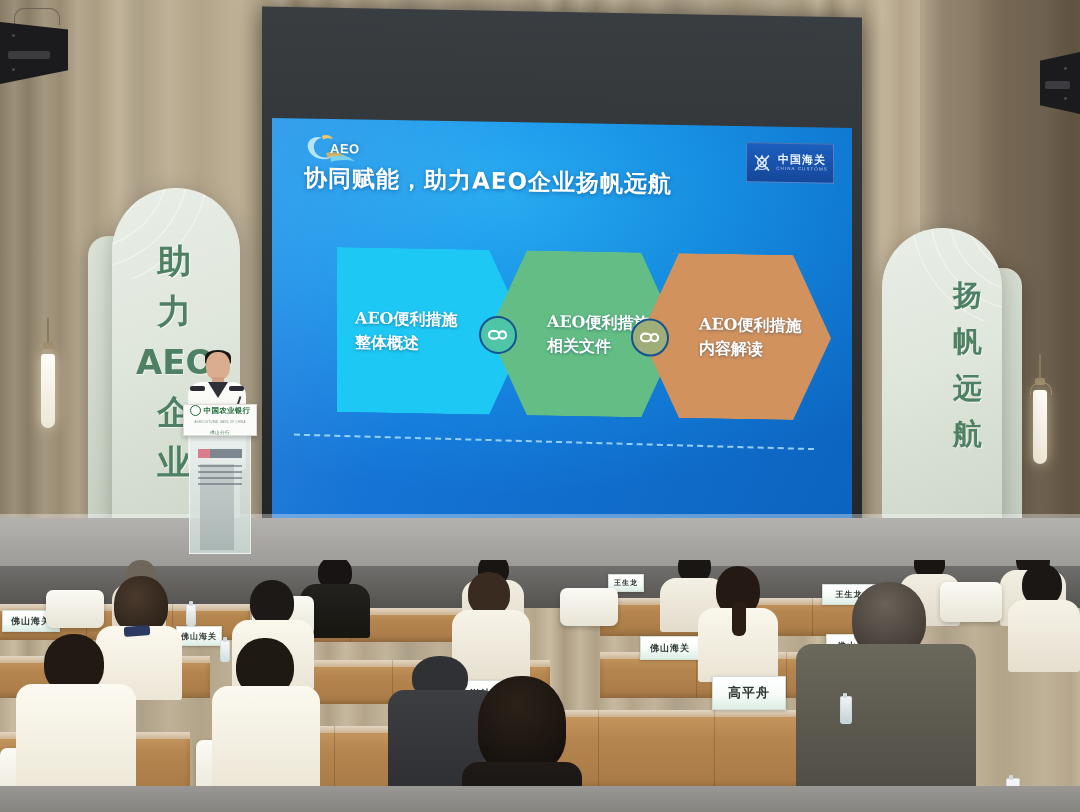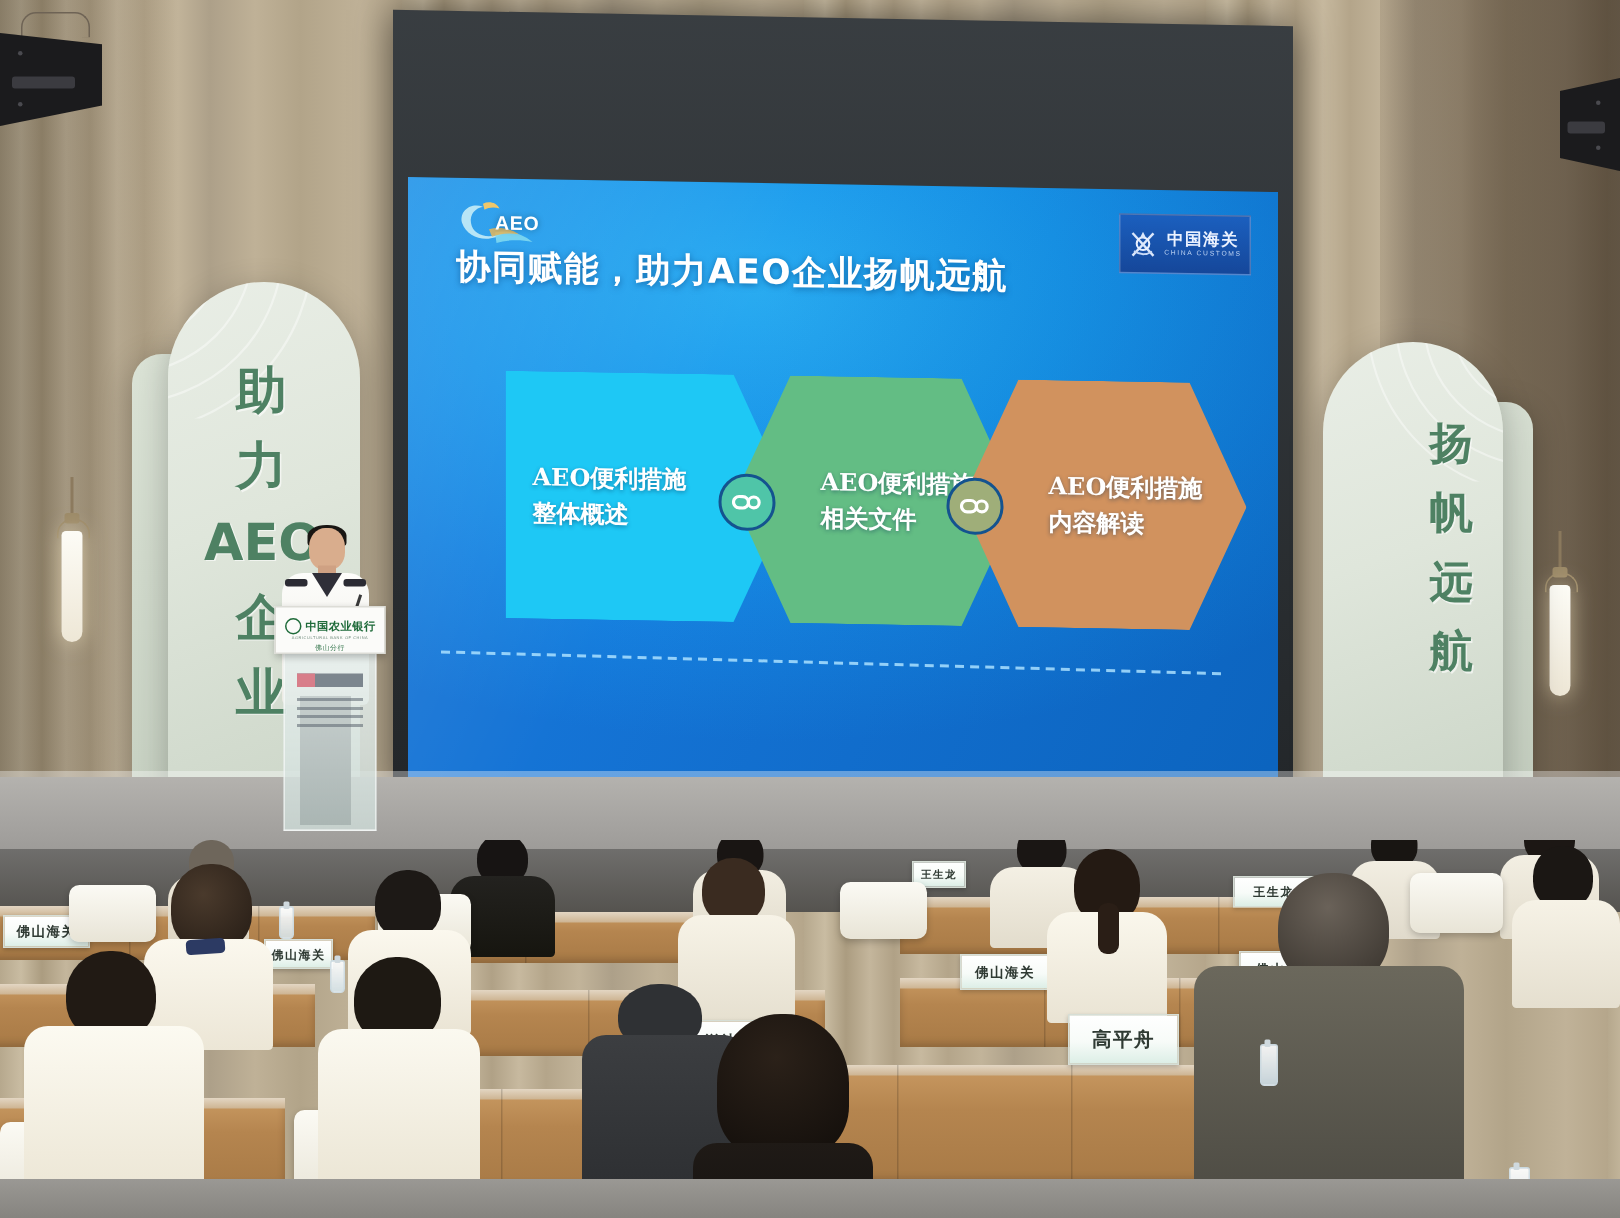--- a/index.html
+++ b/index.html
@@ -186,21 +186,21 @@
                linear-gradient(90deg,#5a6470 0 0);
     opacity:.75;
   }
   .podium-glass .pg-lines{
     position:absolute;left:8px;top:34px;width:44px;height:22px;
     background:repeating-linear-gradient(180deg,rgba(90,100,110,.55) 0 2px,transparent 2px 6px);
   }
   .podium-sign{
     position:absolute;left:0;top:0;width:72px;height:30px;
     background:#fbfbf9;border:1px solid #dcdcd6;
-    display:flex;flex-direction:column;align-items:center;justify-content:flex-end;
+    display:flex;flex-direction:column;align-items:center;justify-content:space-between;
     box-shadow:0 2px 5px rgba(0,0,0,.25);
   }
   .podium-sign .ps-row{display:flex;align-items:center;gap:3px;}
   .podium-sign .ps-emblem{
     width:9px;height:9px;border-radius:50%;border:1.2px solid #1f6b3a;
   }
   .podium-sign .ps-cn{color:#1f6b3a;font-size:7.5px;font-weight:bold;letter-spacing:.3px;
     font-family:"DejaVu Sans","Liberation Sans",sans-serif;}
   .podium-sign .ps-en{color:#6f8a7a;font-size:2.6px;letter-spacing:.4px;margin-top:1px;}
   .podium-sign .ps-sub{color:#3b7a52;font-size:4.6px;margin-top:2px;letter-spacing:.4px;

